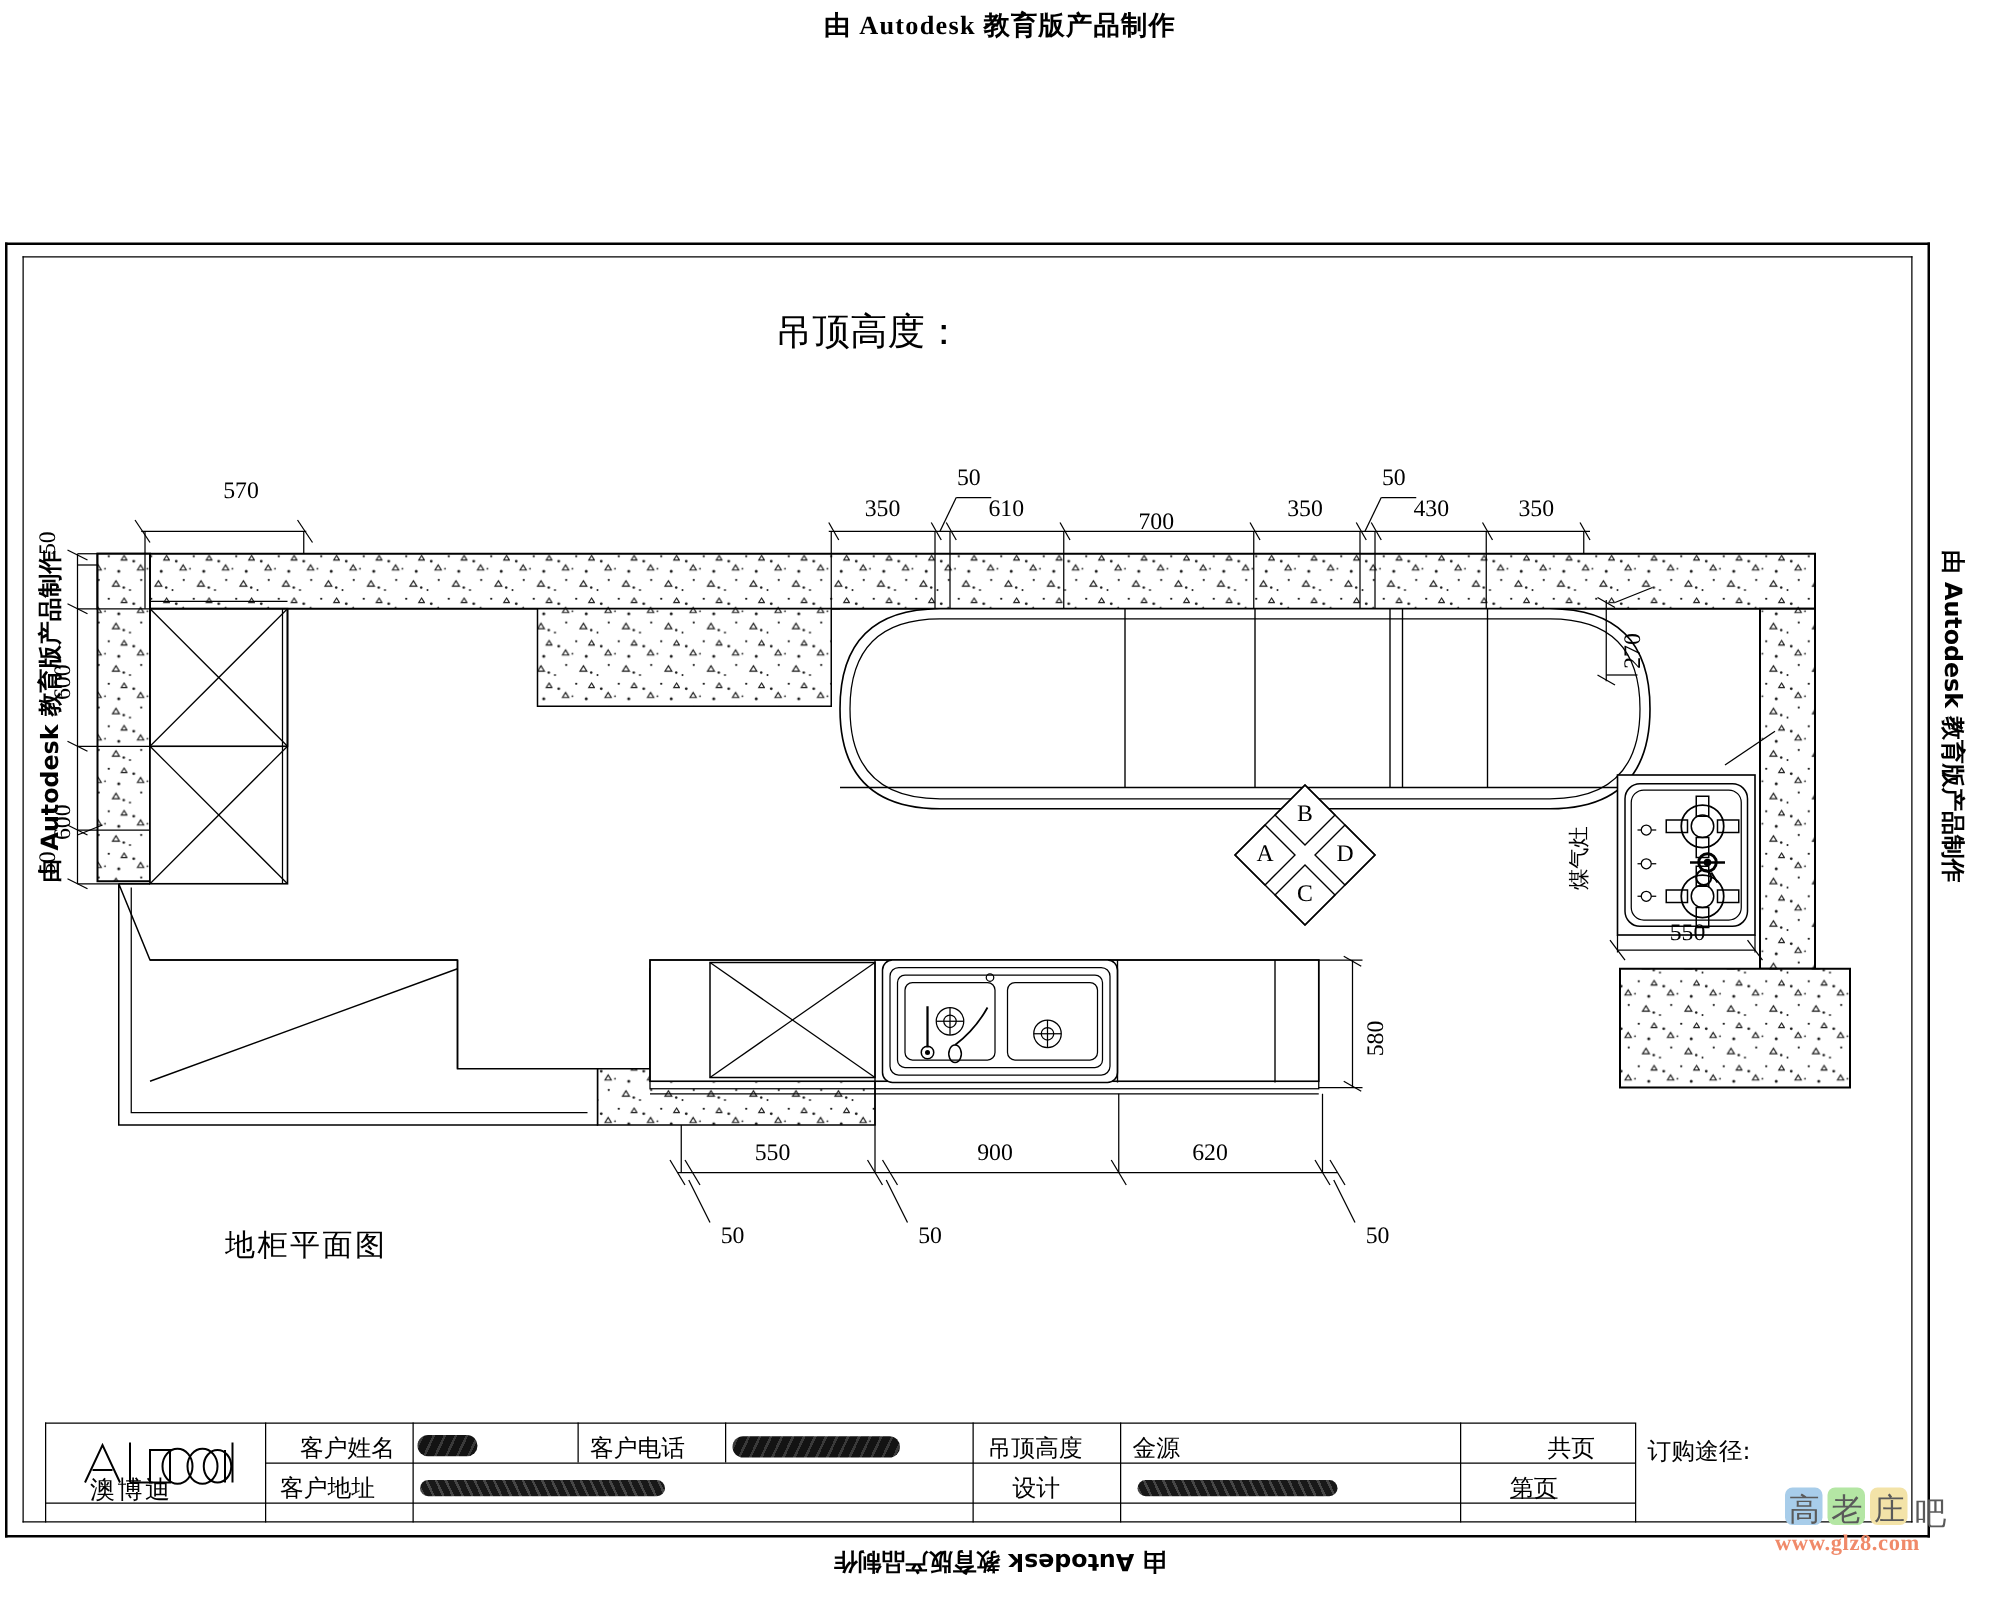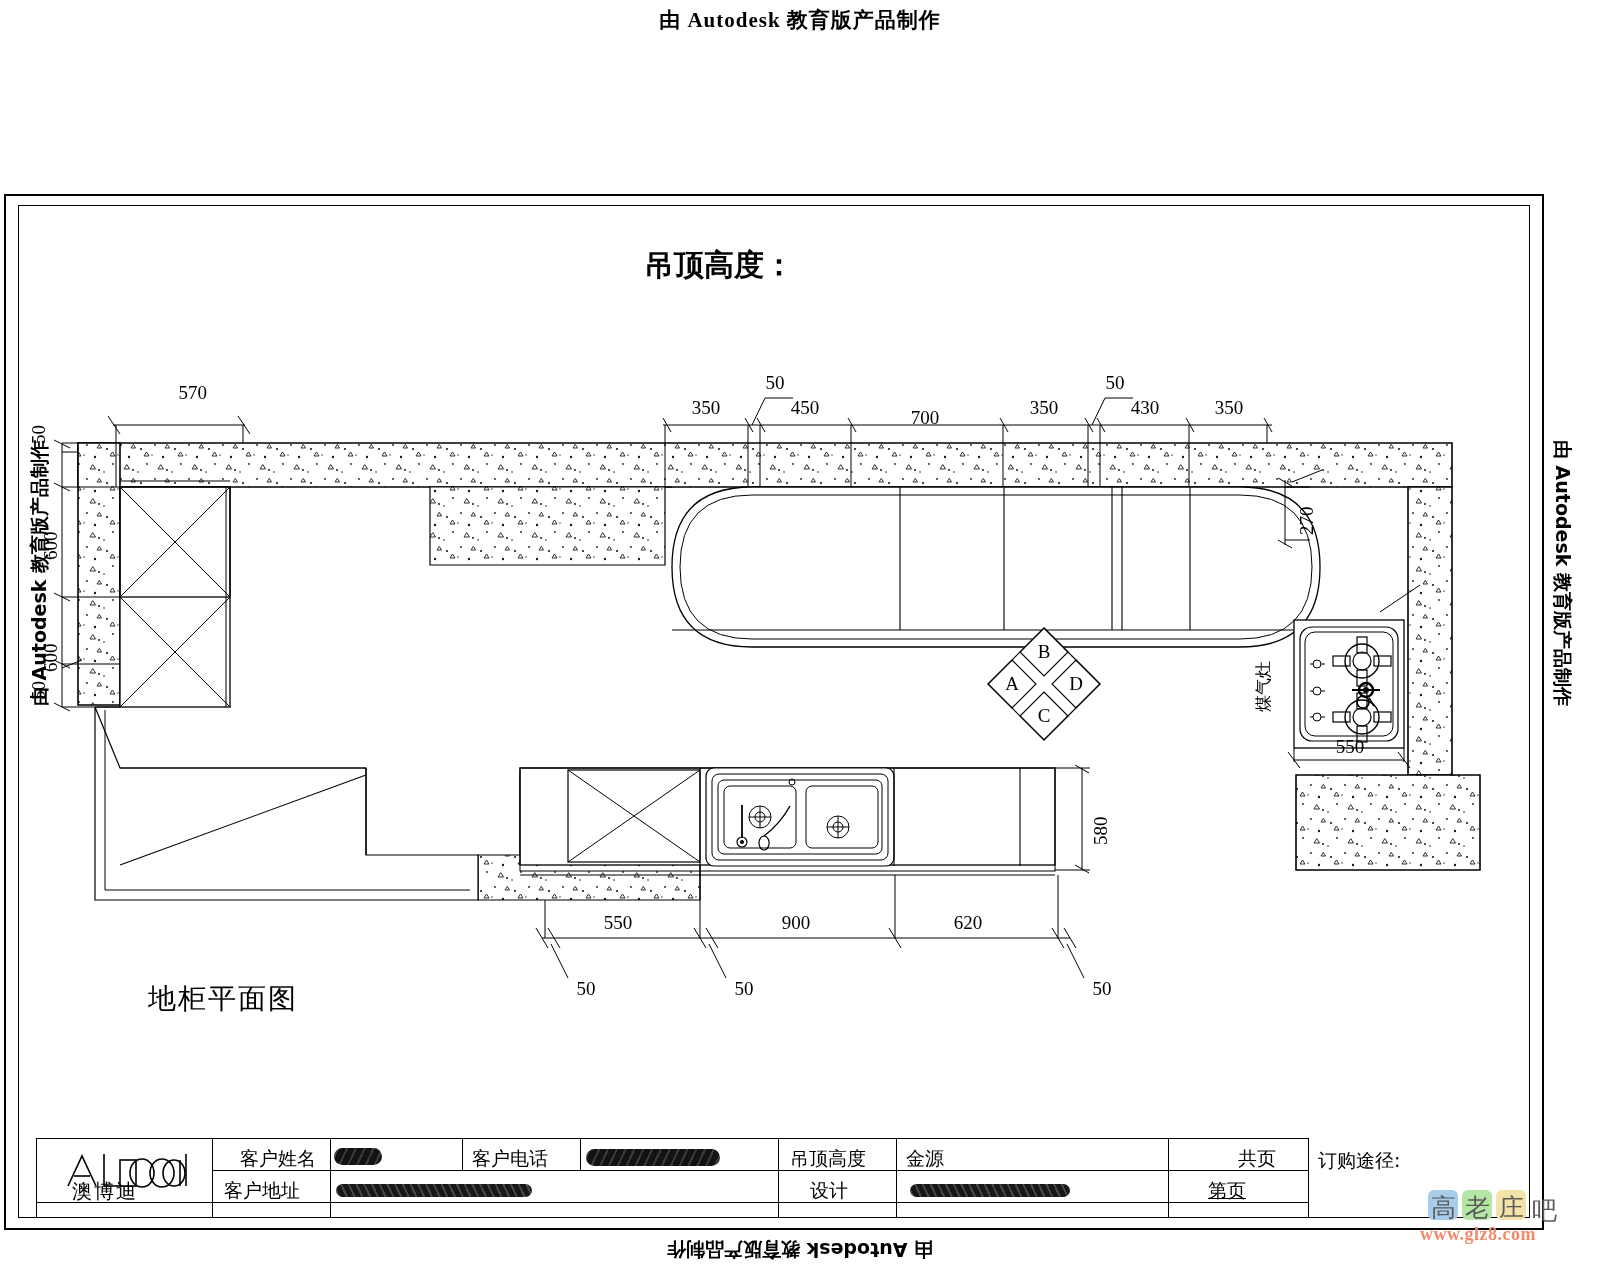--- a/index.html
+++ b/index.html
@@ -13,22 +13,22 @@
   .bannerBottom{position:absolute;left:0;top:1236px;width:1600px;text-align:center;
           font-size:19px;font-weight:bold;transform:rotate(180deg);}
   .sideL{position:absolute;left:-150px;top:560px;width:380px;text-align:center;
          font-size:19px;font-weight:bold;transform:rotate(-90deg);}
   .sideR{position:absolute;left:1372px;top:560px;width:380px;text-align:center;
          font-size:19px;font-weight:bold;transform:rotate(90deg);}
   .dimtxt{position:absolute;font-family:"Liberation Serif",serif;font-size:19px;
           text-align:center;white-space:nowrap;}
   .dimv{position:absolute;font-size:19px;white-space:nowrap;}
   .title{position:absolute;font-family:"DejaVu Sans","Liberation Sans",sans-serif;
-         font-size:30px;font-weight:bold;white-space:nowrap;margin-left:24px;}
-  .planlbl{position:absolute;font-size:28px;white-space:nowrap;letter-spacing:2px;}
+         font-size:30px;font-weight:normal;white-space:nowrap;}
+  .planlbl{position:absolute;font-size:24px;white-space:nowrap;letter-spacing:2px;margin-left:32px;}
   .cjk{font-family:"DejaVu Sans","Liberation Sans",sans-serif;}
   .tbtxt{position:absolute;font-size:19px;white-space:nowrap;
          font-family:"DejaVu Sans","Liberation Sans",sans-serif;}
   .scribble{position:absolute;height:17px;border-radius:9px;
             background:repeating-linear-gradient(115deg,#000 0 3px,#2a2a2a 3px 5px,#000 5px 8px);
             filter:blur(0.4px);opacity:.92;}
   .scribble2{position:absolute;height:13px;border-radius:7px;
             background:repeating-linear-gradient(65deg,#000 0 2px,#333 2px 4px,#000 4px 7px);
             filter:blur(0.5px);opacity:.9;}
   
@@ -290,21 +290,21 @@
     <line x1="1294" y1="760" x2="1404" y2="760"></line>
     <line x1="1288" y1="752" x2="1300" y2="768"></line>
     <line x1="1398" y1="752" x2="1410" y2="768"></line>
     <line x1="1294" y1="748" x2="1294" y2="762"></line>
     <line x1="1404" y1="748" x2="1404" y2="762"></line>
   </g>
 </svg>
 
 <div class="dimtxt" style="left:681px;top:397px;width:50px;">350</div>
 <div class="dimtxt" style="left:755px;top:372px;width:40px;">50</div>
-<div class="dimtxt" style="left:780px;top:397px;width:50px;">450</div>
+<div class="dimtxt" style="left:780px;top:397px;width:50px;">610</div>
 <div class="dimtxt" style="left:900px;top:397px;width:50px;margin-top:10px;">700</div>
 <div class="dimtxt" style="left:1019px;top:397px;width:50px;">350</div>
 <div class="dimtxt" style="left:1095px;top:372px;width:40px;">50</div>
 <div class="dimtxt" style="left:1120px;top:397px;width:50px;">430</div>
 <div class="dimtxt" style="left:1204px;top:397px;width:50px;">350</div>
 
 <div class="dimtxt" style="left:152px;top:382px;width:55px;text-align:right;">570</div>
 
 <div class="dimv" style="left:28px;top:444px;transform:rotate(-90deg);transform-origin:left top;">50</div>
 <div class="dimv" style="left:40px;top:560px;transform:rotate(-90deg);transform-origin:left top;">600</div>

